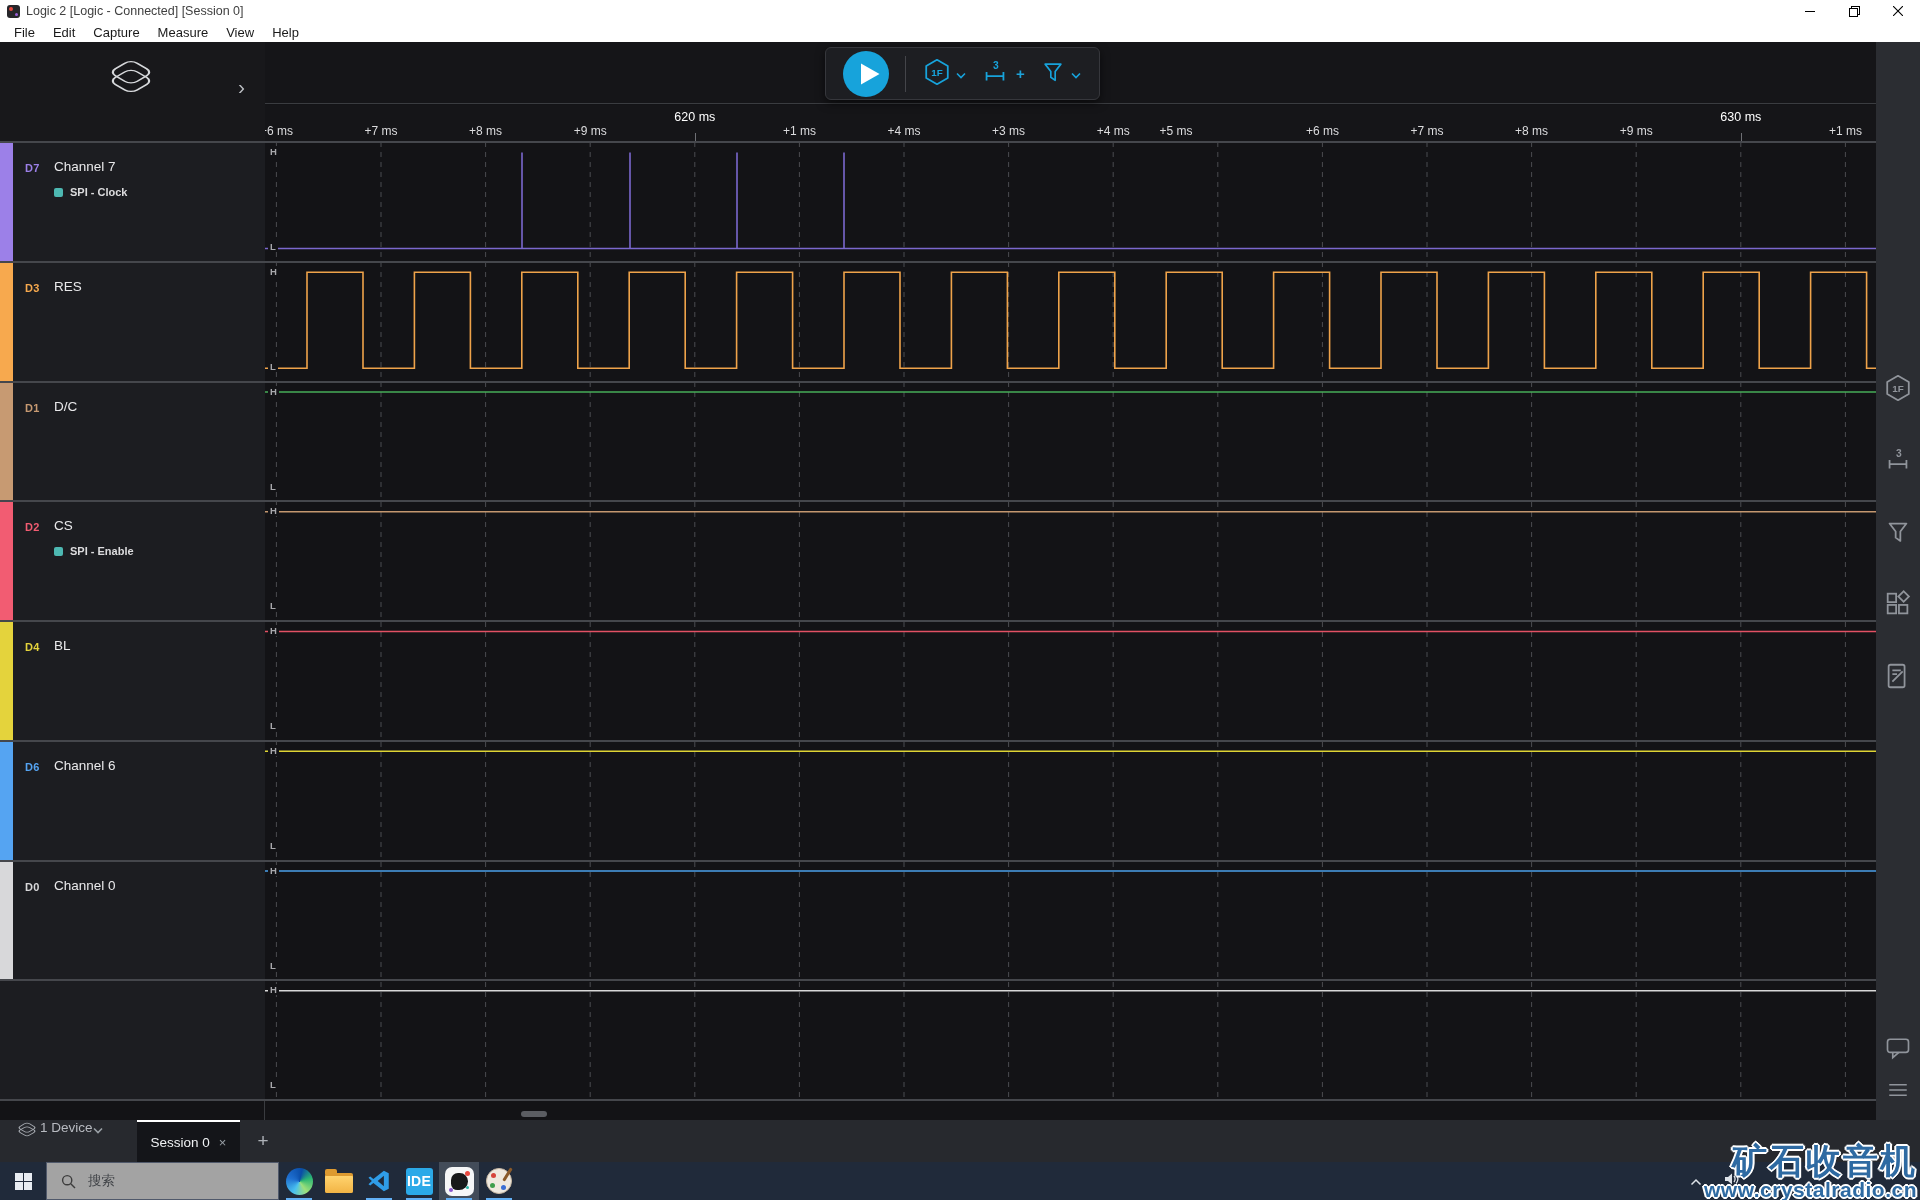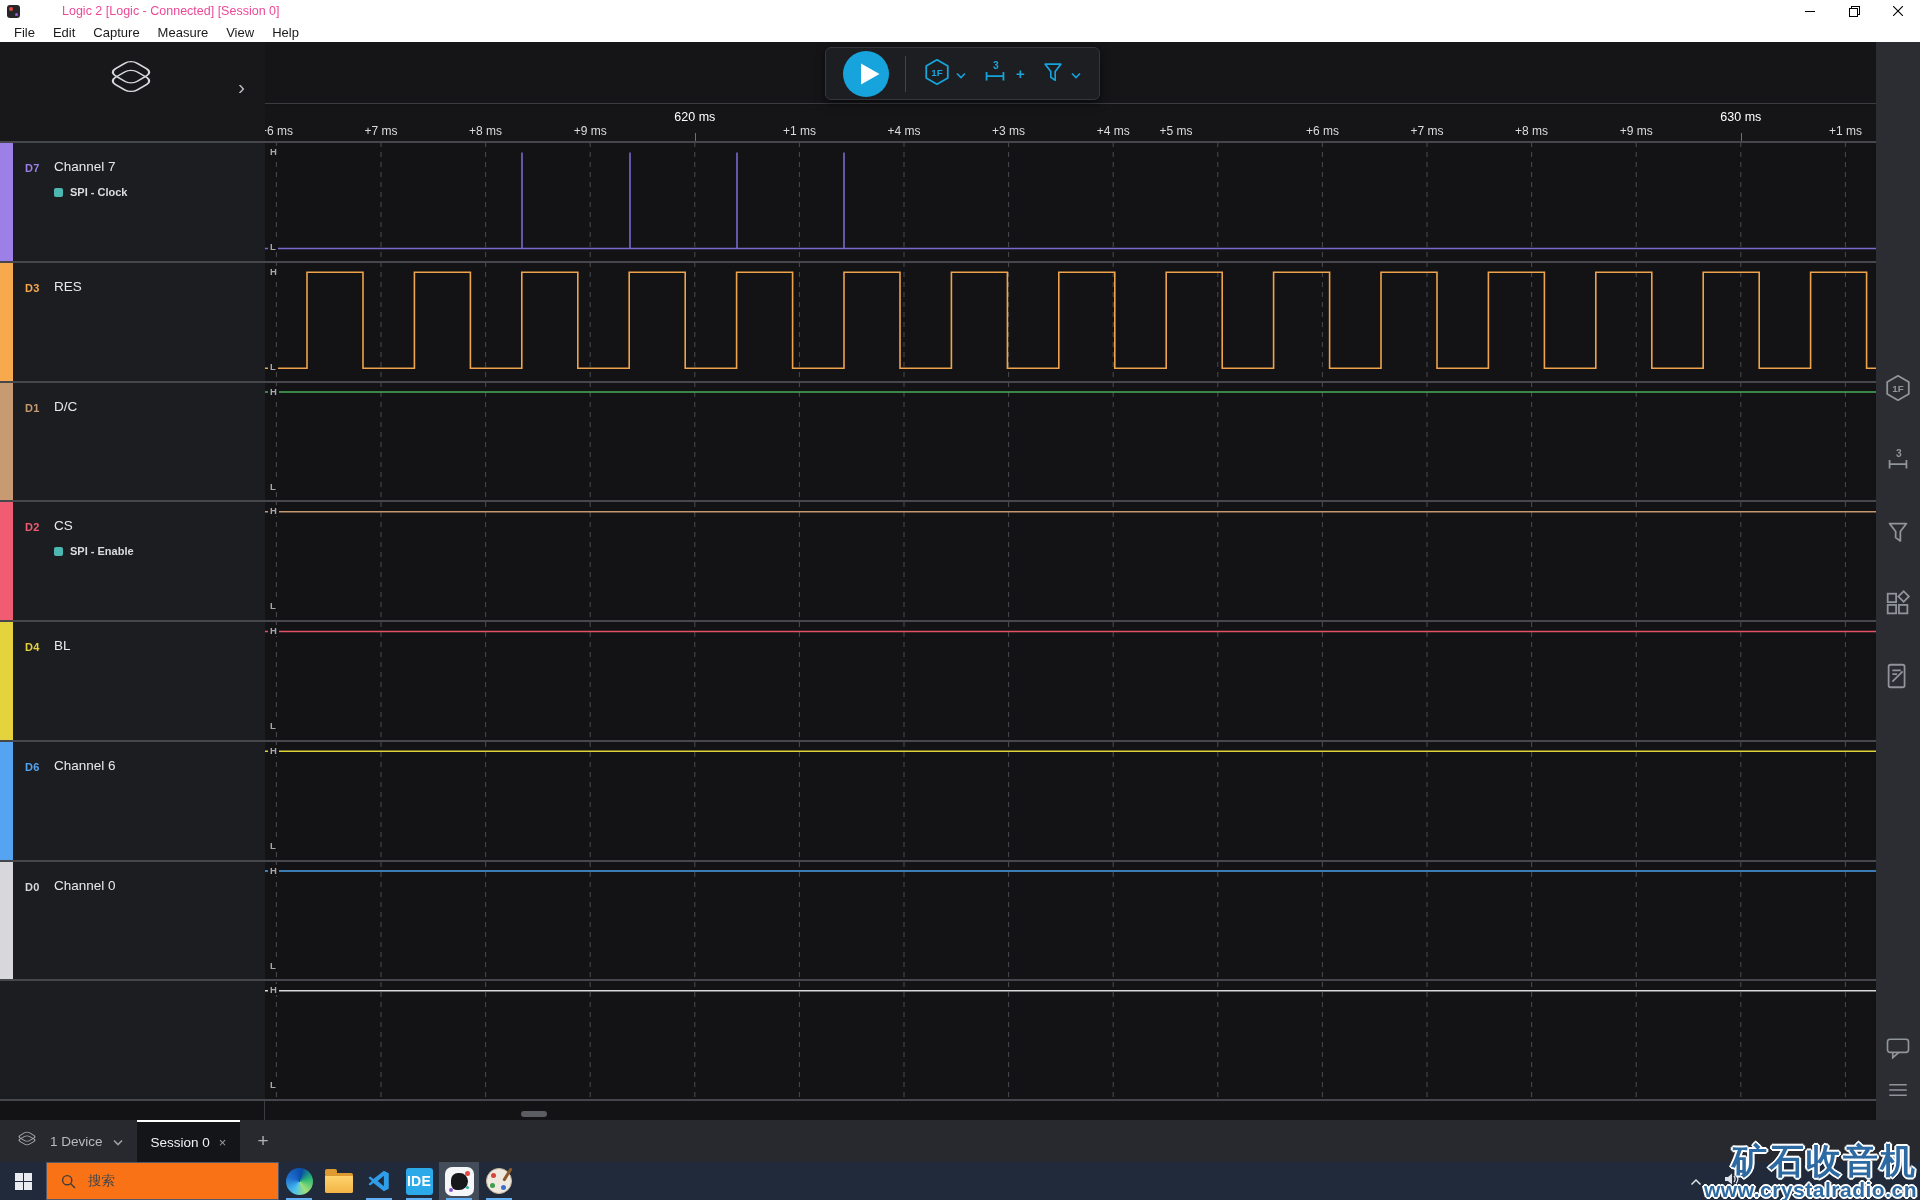--- a/index.html
+++ b/index.html
@@ -4,21 +4,21 @@
 <style>
   *{margin:0;padding:0;box-sizing:border-box;}
   html,body{width:1920px;height:1200px;overflow:hidden;background:#141417;font-family:"Liberation Sans",sans-serif;-webkit-font-smoothing:antialiased;}
 
   
   #titlebar{position:absolute;left:0;top:0;width:1920px;height:22px;background:#ffffff;display:flex;align-items:center;z-index:30;}
   #app-icon{width:13px;height:13px;margin:0 6px 0 7px;background:#26262a;border-radius:3px;position:relative;}
   #app-icon i{position:absolute;border-radius:50%;}
   #app-icon .r{width:4px;height:4px;background:#e8483f;left:2px;top:2px;}
   #app-icon .p{width:3px;height:3px;background:#9a5fd8;right:2px;bottom:2px;}
-  #title-text{font-size:12.5px;color:#ec4899;margin-left:36px;}
+  #title-text{font-size:12.5px;color:#404040;}
   #win-controls{margin-left:auto;display:flex;height:22px;}
   .wc{width:44px;height:22px;display:flex;align-items:center;justify-content:center;}
 
   
   #menubar{position:absolute;left:0;top:22px;width:1920px;height:20px;background:#ffffff;display:flex;align-items:center;padding-left:5px;z-index:30;}
   .menu-item{font-size:13px;color:#1a1a1a;padding:0 9px;height:20px;display:flex;align-items:center;}
 
   
   #app{position:absolute;left:0;top:42px;width:1920px;height:1078px;background:#131316;}
 
@@ -57,31 +57,31 @@
   .tb-plus{color:#1da2d8;font-size:15px;font-weight:bold;margin-left:2px;}
 
   
   #right-sidebar{position:absolute;left:1876px;top:0;width:44px;height:1078px;background:#2b2d32;}
   #rs-top{position:absolute;left:0;top:330px;width:44px;display:flex;flex-direction:column;align-items:center;gap:40px;}
   #rs-bottom{position:absolute;left:0;bottom:14px;width:44px;display:flex;flex-direction:column;align-items:center;gap:10px;}
   .rs-btn{width:32px;height:32px;display:flex;align-items:center;justify-content:center;}
 
   
   #session-bar{position:absolute;left:0;top:1120px;width:1920px;height:42px;background:#27292e;}
-  #device-select{position:absolute;left:0;top:0;height:42px;display:flex;align-items:center;gap:10px;padding:0 14px;}
+  #device-select{position:absolute;left:0;top:0;height:42px;display:flex;align-items:flex-start;gap:0;padding:0 14px;}
   #dev-label{font-size:13.5px;color:#b7bac0;}
   #session-tab{position:absolute;left:137px;top:0;width:103px;height:42px;background:#141519;border-top:2px solid #ffffff;display:flex;align-items:center;justify-content:center;gap:9px;}
   #session-tab-label{font-size:13.5px;color:#eff1f3;}
   #tab-close{font-size:13px;color:#9aa0a6;}
   #new-tab{position:absolute;left:246px;top:0;width:34px;height:42px;display:flex;align-items:center;justify-content:center;font-size:19px;color:#aeb2b8;}
 
   
   #taskbar{position:absolute;left:0;top:1162px;width:1920px;height:38px;background:#202a3a;z-index:20;}
   #start-btn{position:absolute;left:0;top:0;width:46px;height:38px;display:flex;align-items:center;justify-content:center;}
-  #search-box{position:absolute;left:46px;top:0;width:233px;height:38px;background:#f97316;border:1px solid #50596b;display:flex;align-items:center;}
+  #search-box{position:absolute;left:46px;top:0;width:233px;height:38px;background:#a3a3a3;border:1px solid #50596b;display:flex;align-items:center;}
   #search-box svg{margin-left:14px;}
   #search-text{margin-left:12px;font-size:13.5px;color:#424549;}
   #task-apps{position:absolute;left:279px;top:0;height:38px;display:flex;}
   .task-app{width:40px;height:38px;display:flex;align-items:center;justify-content:center;position:relative;}
   .task-app.active{background:rgba(255,255,255,.16);}
   .task-app .underline{position:absolute;bottom:0;left:7px;width:26px;height:2px;background:#63b0f5;}
   #tray{position:absolute;left:1690px;top:0;height:38px;display:flex;align-items:center;gap:22px;z-index:1;}
 
   
   .gl-edge{width:27px;height:27px;border-radius:50%;background:conic-gradient(from 210deg,#4ac1f0,#1e6fd0 22%,#0a4da8 45%,#2bb673 62%,#9ee07a 82%,#4ac1f0);}

